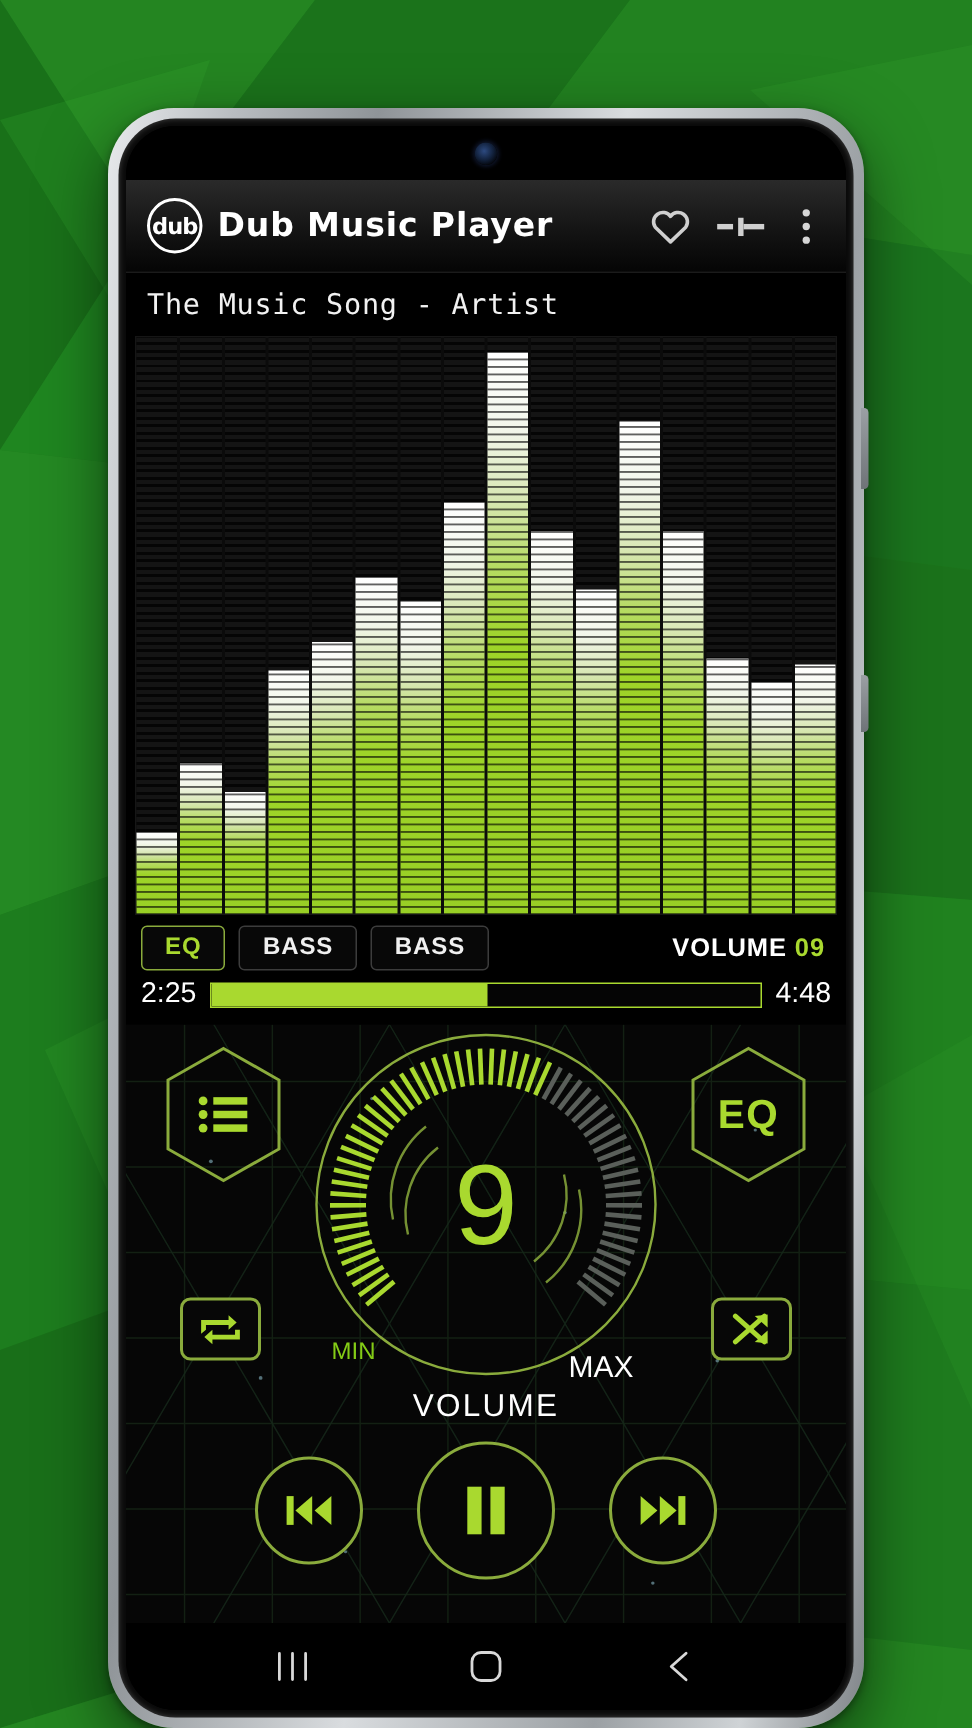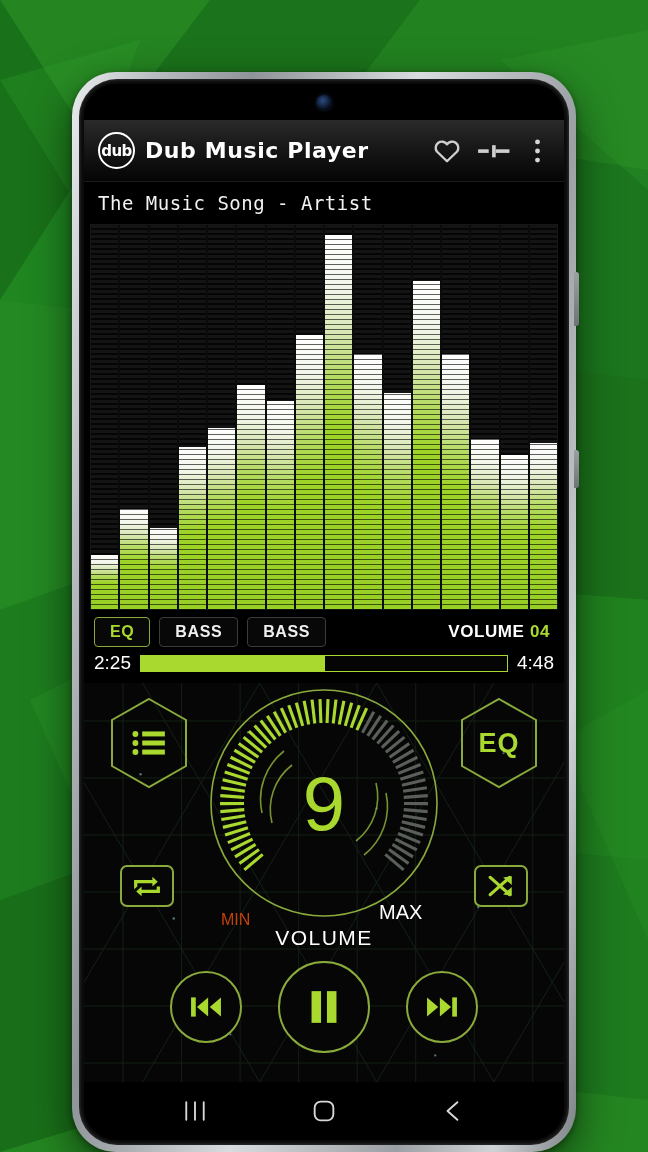--- a/index.html
+++ b/index.html
@@ -168,21 +168,21 @@
   #hex-eq { right:22px; top:12px; }
 
   #knob { position:absolute; left:50%; top:4px; transform:translateX(-50%); width:232px; height:232px; }
   #knob svg { display:block; width:232px; height:232px; }
   #knob-value {
     position:absolute; left:0; right:0; top:0; bottom:0;
     display:flex; align-items:center; justify-content:center;
     color:#a9d92f; font-size:76px; font-weight:300;
     font-family:"Liberation Sans", sans-serif;
   }
-  #knob-min { position:absolute; left:50%; margin-left:-103px; top:228px; color:#c2410c; font-size:16px; }
+  #knob-min { position:absolute; left:50%; margin-left:-103px; top:210px; color:#84cc16; font-size:16px; }
   #knob-max { position:absolute; left:50%; margin-left:55px; top:218px; color:#fff; font-size:20px; }
   #knob-caption {
     position:absolute; left:0; right:0; top:243px; text-align:center;
     color:#fff; font-size:21px; letter-spacing:1.5px;
   }
 
   .sqbtn {
     position:absolute; width:54px; height:42px;
     border:2px solid #8aab3c; border-radius:7px;
     display:flex; align-items:center; justify-content:center;
@@ -332,21 +332,21 @@
             <div class="spec-col">
               <div class="spec-bar" style="height: 166px; --grad: 166px;"></div>
             </div>
           </div>
       </div>
 
       <div id="fx-row">
         <div class="fx-btn on">EQ</div>
         <div class="fx-btn">BASS</div>
         <div class="fx-btn">BASS</div>
-        <div id="volume-readout"><span>VOLUME</span> <span class="num">04</span></div>
+        <div id="volume-readout"><span>VOLUME</span> <span class="num">09</span></div>
       </div>
 
       <div id="seek-row">
         <div class="time-lbl">2:25</div>
         <div id="seek-track">
           <div id="seek-fill" style="width: 50.4%;"></div>
         </div>
         <div class="time-lbl">4:48</div>
       </div>
 

